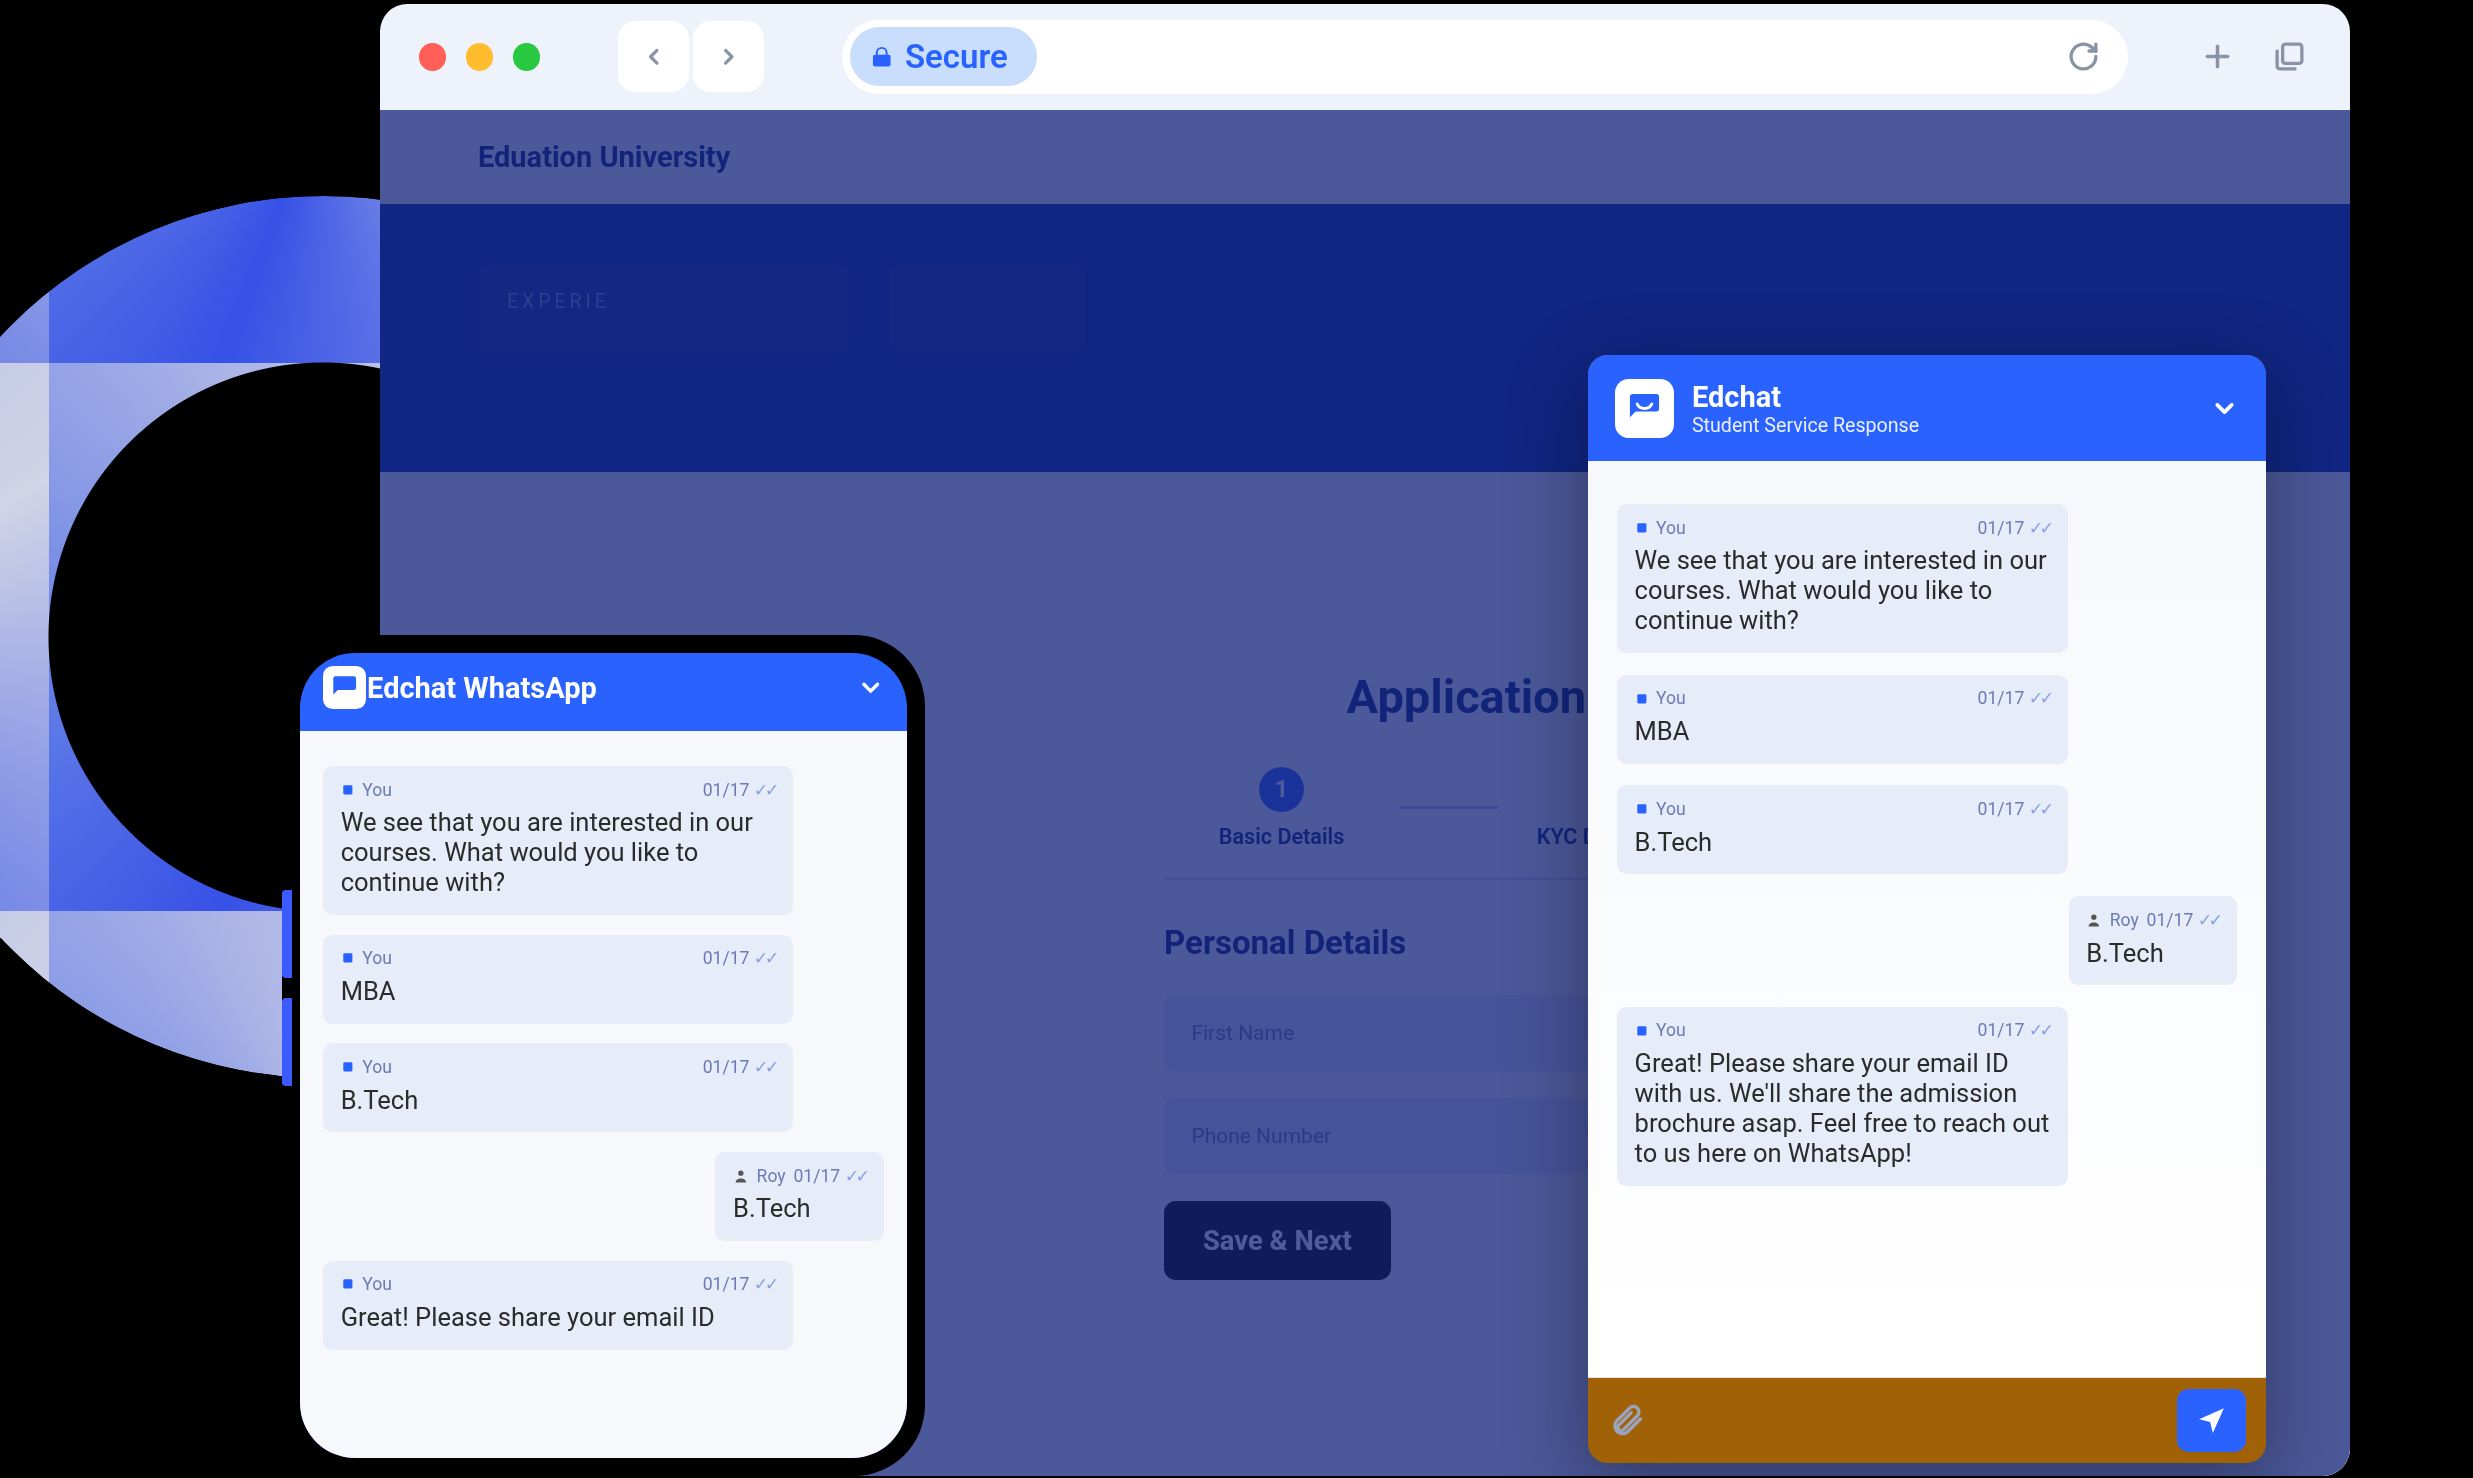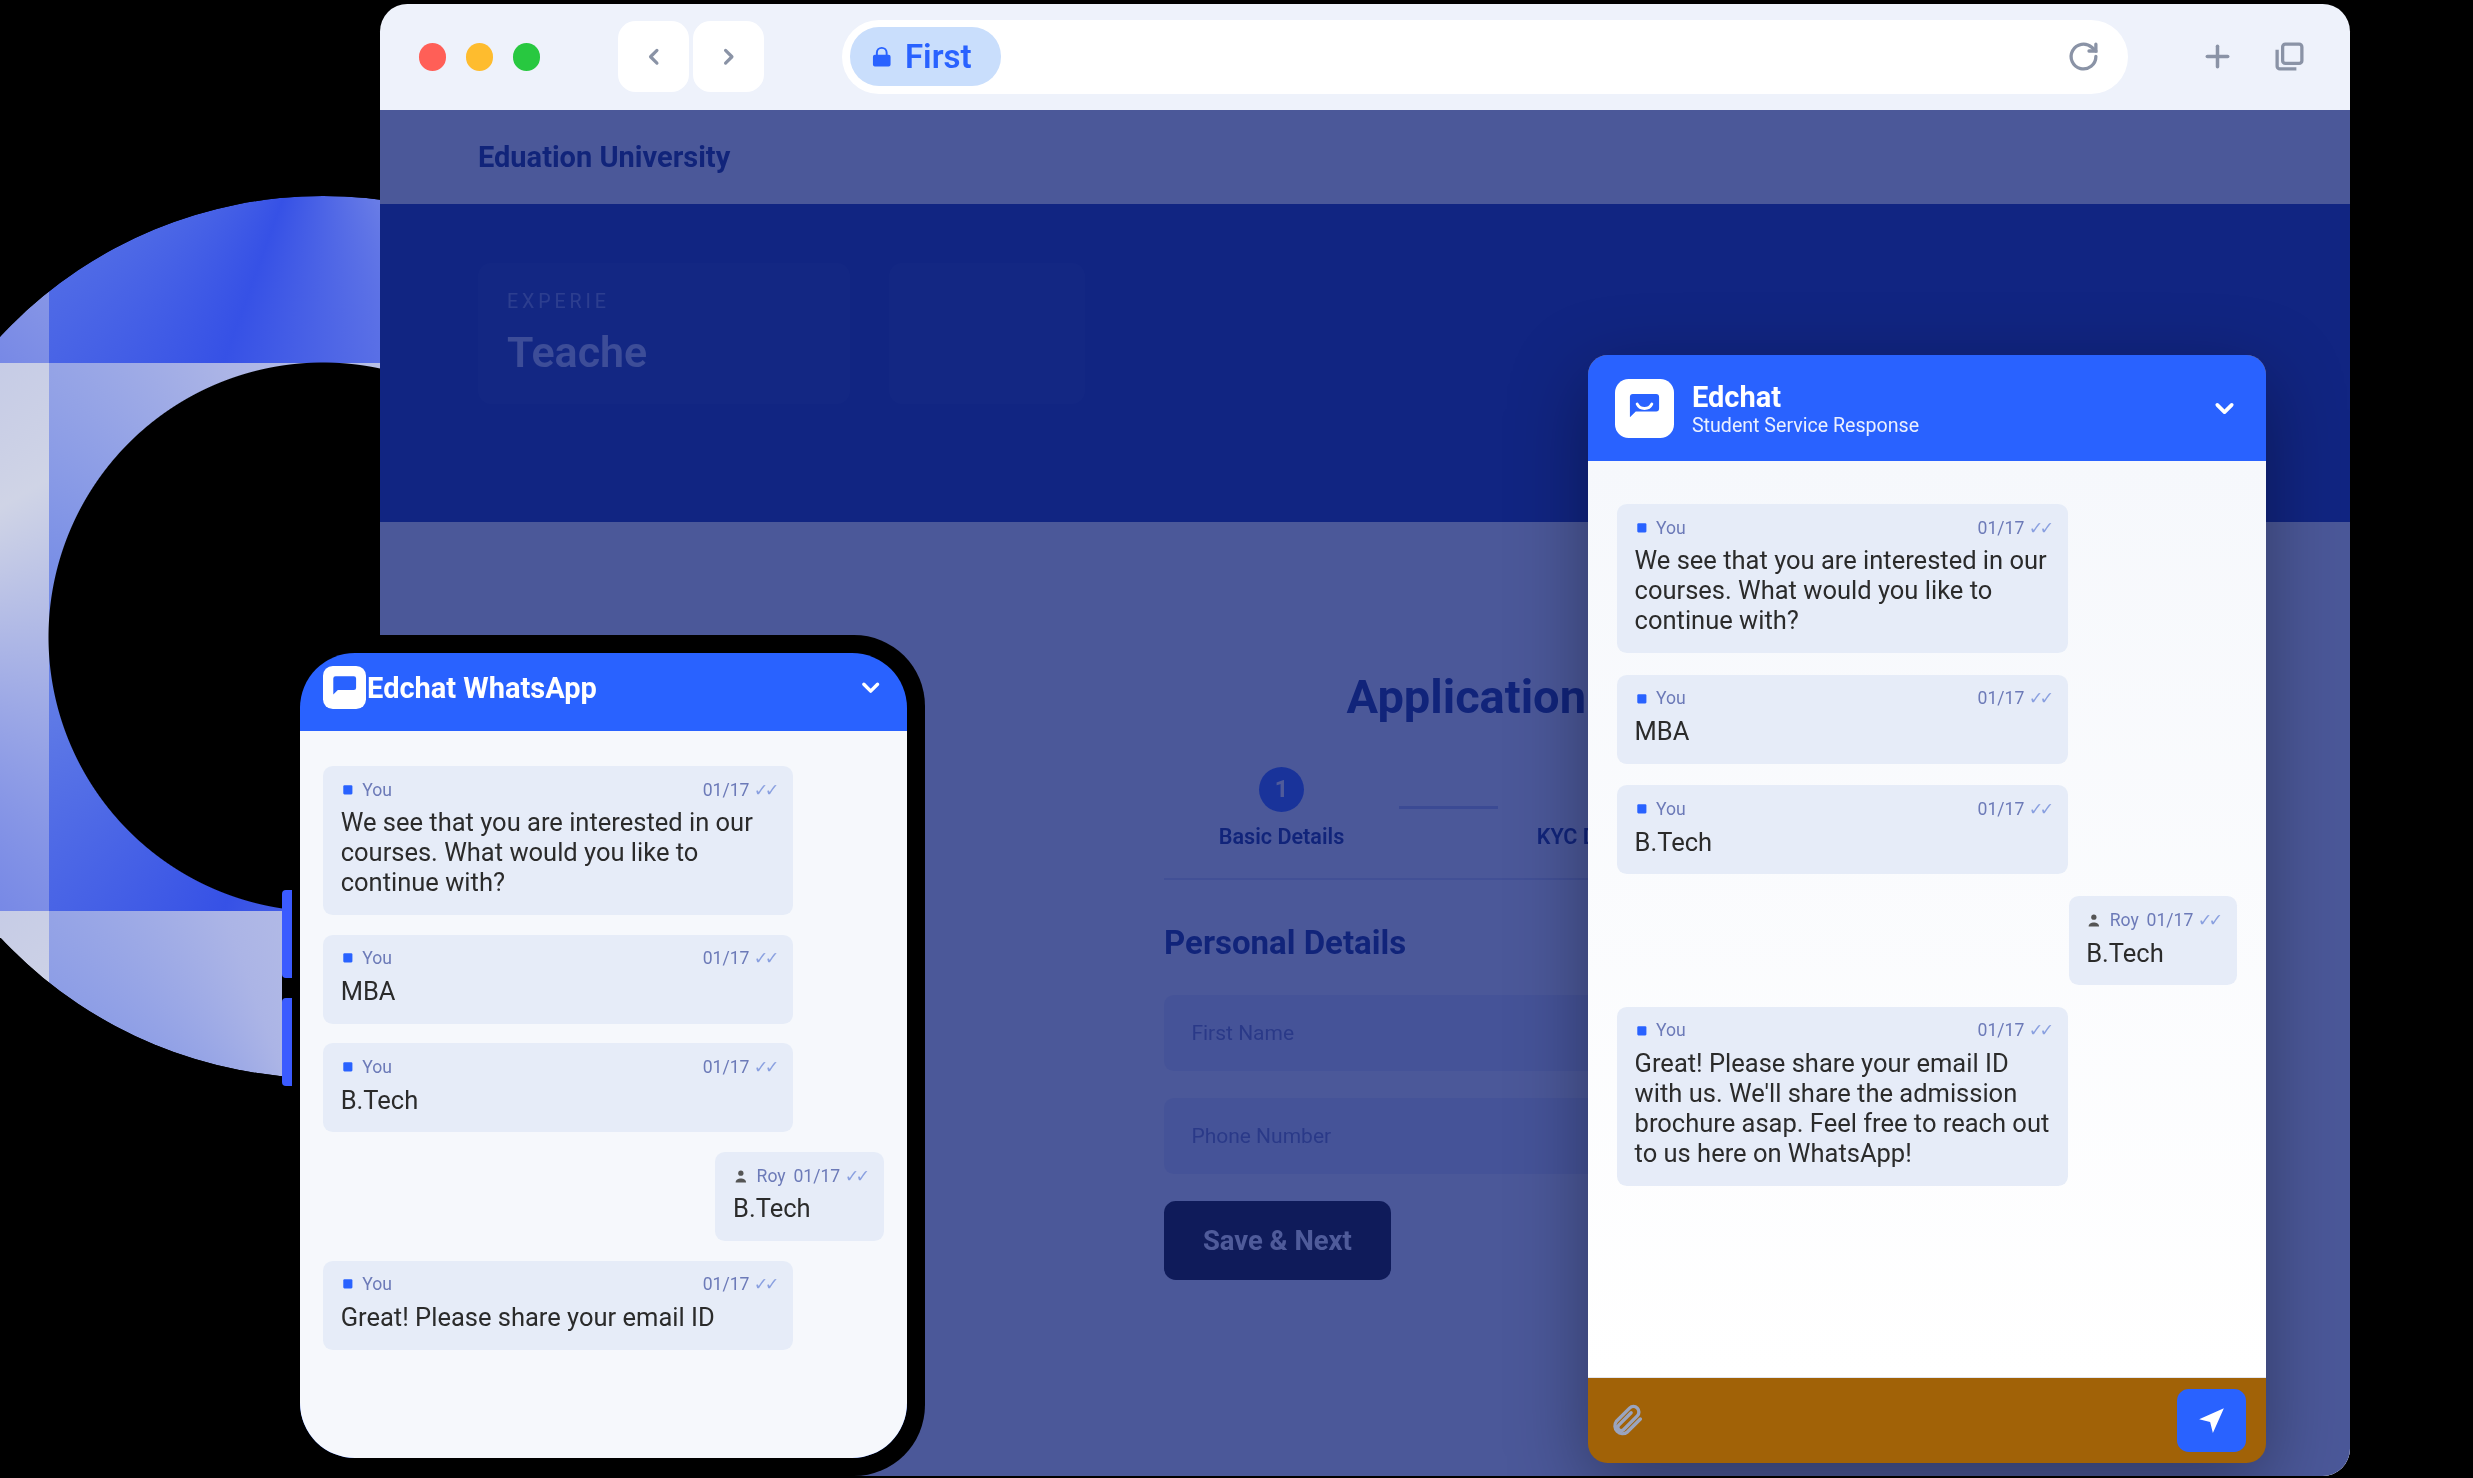--- a/index.html
+++ b/index.html
@@ -271,21 +271,21 @@
         <svg width="25.5" height="25.5" viewBox="0 0 24 24" fill="none" stroke="#8a93a6" stroke-width="3" stroke-linecap="round" stroke-linejoin="round">
             <polyline points="9 18 15 12 9 6"></polyline>
           </svg>
       </div>
     </div>
     <div class="addr">
       <div class="secure-pill">
         <svg width="23.5" height="27.4" viewBox="0 0 24 24" fill="#2962ff">
             <path d="M6 10V8a6 6 0 1 1 12 0v2h1a2 2 0 0 1 2 2v8a2 2 0 0 1-2 2H5a2 2 0 0 1-2-2v-8a2 2 0 0 1 2-2h1zm2 0h8V8a4 4 0 1 0-8 0v2z"></path>
           </svg>
-        <span>First</span>
+        <span>Secure</span>
       </div>
       <div style="margin-left:auto" class="r-ic">
         <svg width="33" height="33" viewBox="0 0 24 24" fill="none" stroke="#8a93a6" stroke-width="2.4" stroke-linecap="round">
             <path d="M21 12a9 9 0 1 1-3-6.7L21 8"></path>
             <polyline points="21 3 21 8 16 8"></polyline>
           </svg>
       </div>
     </div>
     <div class="r-icons">
       <div class="r-ic">
@@ -305,21 +305,20 @@
 
   <div class="b-content">
     <div class="site">
       <div class="uni-bar">
         <span>Eduation University</span>
       </div>
       <div class="hero">
         <div class="hero-cards">
           <div class="card">
             <div class="eyebrow">EXPERIE</div>
-            <div class="big">Teache</div>
           </div>
           <div class="card" style="width:196px"></div>
         </div>
       </div>
 
       <div class="form-wrap">
         <div class="form-title">Application Form</div>
         <div class="stepper">
           <div class="step active">
             <div class="num">1</div>

